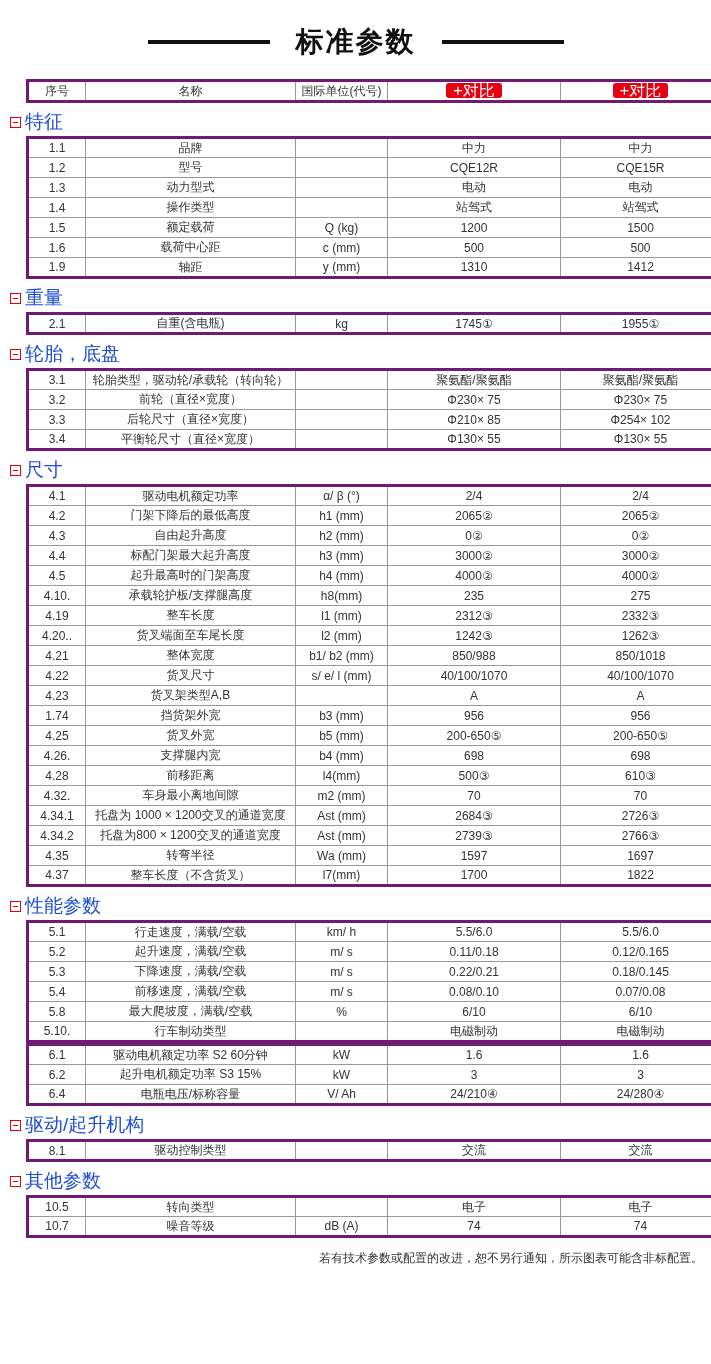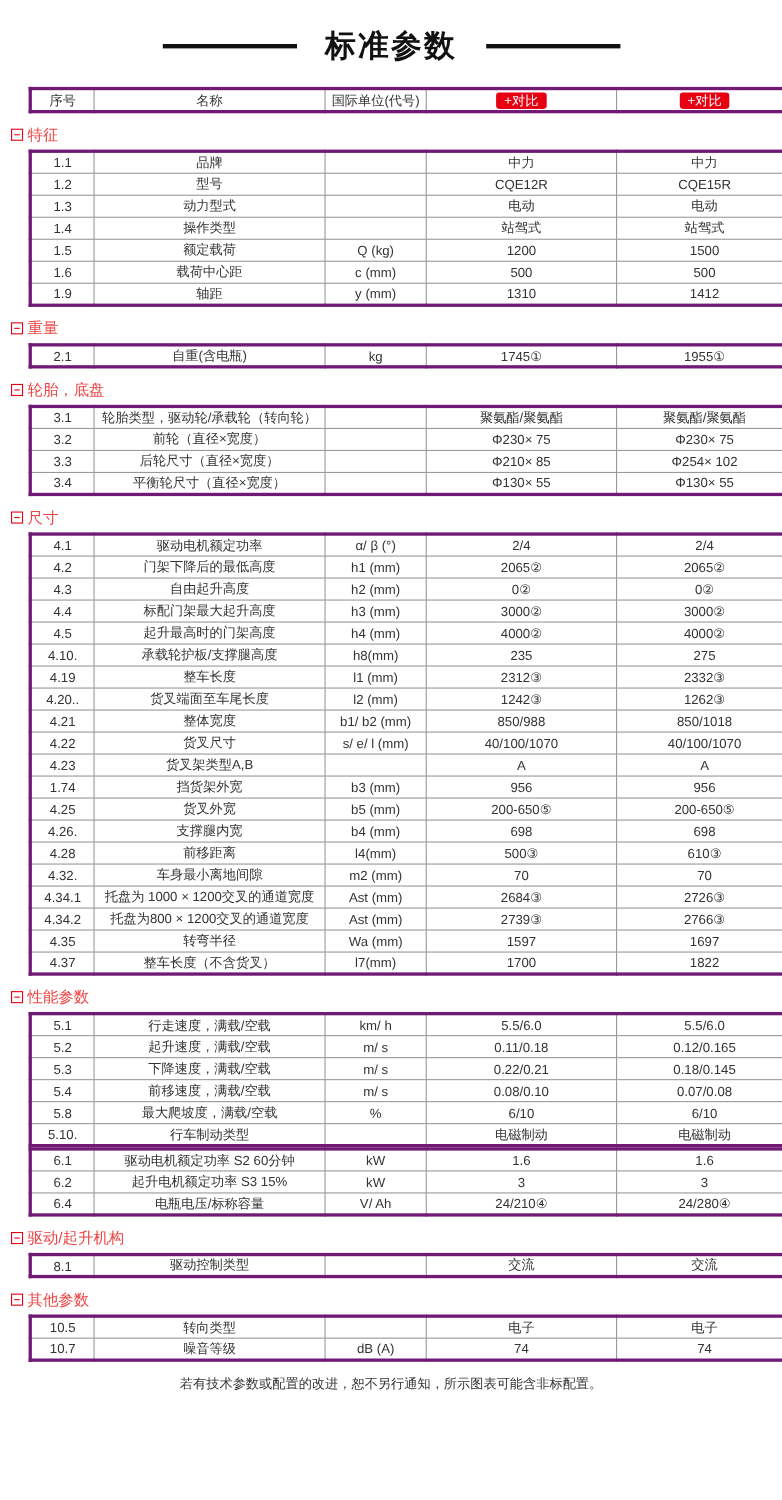--- a/index.html
+++ b/index.html
@@ -48,21 +48,21 @@
   col.c3 { width: 92px; }
   col.c4 { width: 173px; }
   col.c5 { width: 161px; }
 
   .header-table td { height: 21px; }
 
   .badge {
     display: inline-block;
     background: #e60012;
     color: #ffffff;
-    font-size: 12px;
+    font-size: 16px;
     line-height: 15px;
     padding: 0 7px;
     border-radius: 3px;
     cursor: pointer;
   }
 
   
   .section-label {
     margin: 11px 0 6px 2px;
     height: 16px;
@@ -80,25 +80,25 @@
     cursor: pointer;
     flex: 0 0 auto;
   }
   .collapse-icon::after {
     content: "";
     position: absolute;
     left: 2px; right: 2px; top: 4px;
     height: 1px;
     background: #e60012;
   }
-  .section-title { font-size: 14px; color: #ef4444; line-height: 16px; }
+  .section-title { font-size: 19px; color: #1d4ed8; line-height: 16px; }
 
   .footer {
     margin-top: 12px;
-    text-align: center;
+    text-align: right;
     font-size: 12px;
     color: #333333;
   }
 </style>
 </head>
 <body>
 
 <div class="page">
 
   <div class="title-row">

